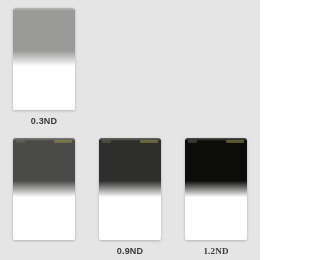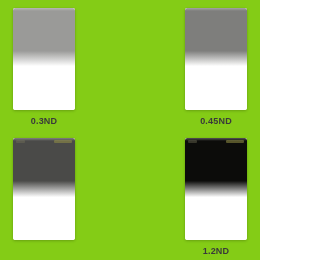--- a/index.html
+++ b/index.html
@@ -11,21 +11,21 @@
     height: 260px;
     background: #ffffff;
     font-family: "Liberation Sans", sans-serif;
     overflow: hidden;
   }
 
   .product-grid {
     width: 260px;
     height: 260px;
     position: relative;
-    background: #84cc16;
+    background: #e5e5e5;
   }
 
   .filter-row {
     display: flex;
     justify-content: space-between;
     padding: 0 12px;
     box-sizing: border-box;
     width: 260px;
   }
 
@@ -103,48 +103,50 @@
   <div class="filter-row row-top">
 
     <div class="filter-cell">
       <div class="filter-tile">
         <div class="tile-gradient" style="background: linear-gradient(rgb(154, 154, 152) 0%, rgb(154, 154, 152) 42%, rgb(255, 255, 255) 57%, rgb(255, 255, 255) 100%);"></div>
         <div class="tile-sheen"></div>
       </div>
       <div class="filter-label" style="color: rgb(58, 58, 58);">0.3ND</div>
     </div>
 
-    <div class="filter-cell">
-      <div class="filter-tile">
-        <div class="tile-gradient" style="background: linear-gradient(rgb(126, 126, 124) 0%, rgb(126, 126, 124) 42%, rgb(255, 255, 255) 57%, rgb(255, 255, 255) 100%);"></div>
-        <div class="tile-sheen"></div>
-      </div>
-      <div class="filter-label" style="color: rgb(58, 58, 58);">0.45ND</div>
-    </div>
 
 
   </div>
 
   <div class="filter-row row-bottom">
 
     <div class="filter-cell">
       <div class="filter-tile">
         <div class="tile-gradient" style="background: linear-gradient(rgb(74, 74, 72) 0%, rgb(74, 74, 72) 42%, rgb(255, 255, 255) 58%, rgb(255, 255, 255) 100%);"></div>
         <div class="tile-watermark wm-left"></div>
         <div class="tile-watermark"></div>
         <div class="tile-sheen"></div>
       </div>
     </div>
 
+    <div class="filter-cell">
+      <div class="filter-tile">
+        <div class="tile-gradient" style="background: linear-gradient(rgb(46, 46, 44) 0%, rgb(46, 46, 44) 42%, rgb(255, 255, 255) 58%, rgb(255, 255, 255) 100%);"></div>
+        <div class="tile-watermark wm-left"></div>
+        <div class="tile-watermark"></div>
+        <div class="tile-sheen"></div>
+      </div>
+      <div class="filter-label" style="color: rgb(58, 58, 58);">0.9ND</div>
+    </div>
 
     <div class="filter-cell">
       <div class="filter-tile">
         <div class="tile-gradient" style="background: linear-gradient(rgb(12, 12, 10) 0%, rgb(12, 12, 10) 42%, rgb(255, 255, 255) 58%, rgb(255, 255, 255) 100%);"></div>
         <div class="tile-watermark wm-left"></div>
         <div class="tile-watermark"></div>
         <div class="tile-sheen"></div>
       </div>
-      <div class="filter-label" style="color: rgb(58, 58, 58);">1.2ND</div>
+      <div class="filter-label" style="color: rgb(58, 58, 58); font-family: Liberation Serif, serif;">1.2ND</div>
     </div>
 
   </div>
 
 </div>
 
 </body></html>

